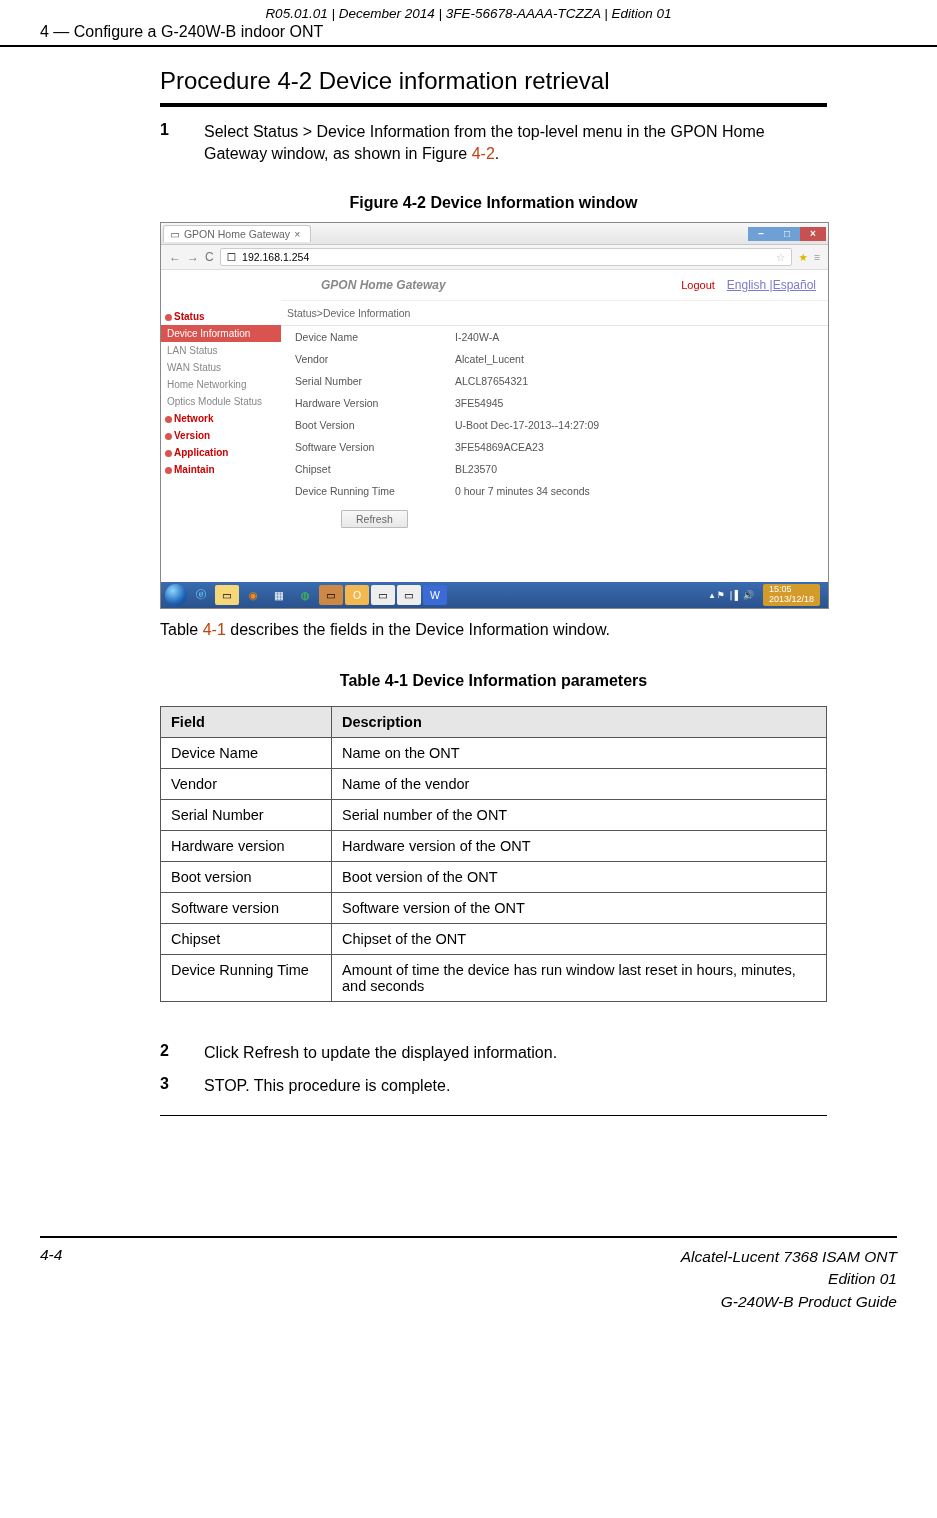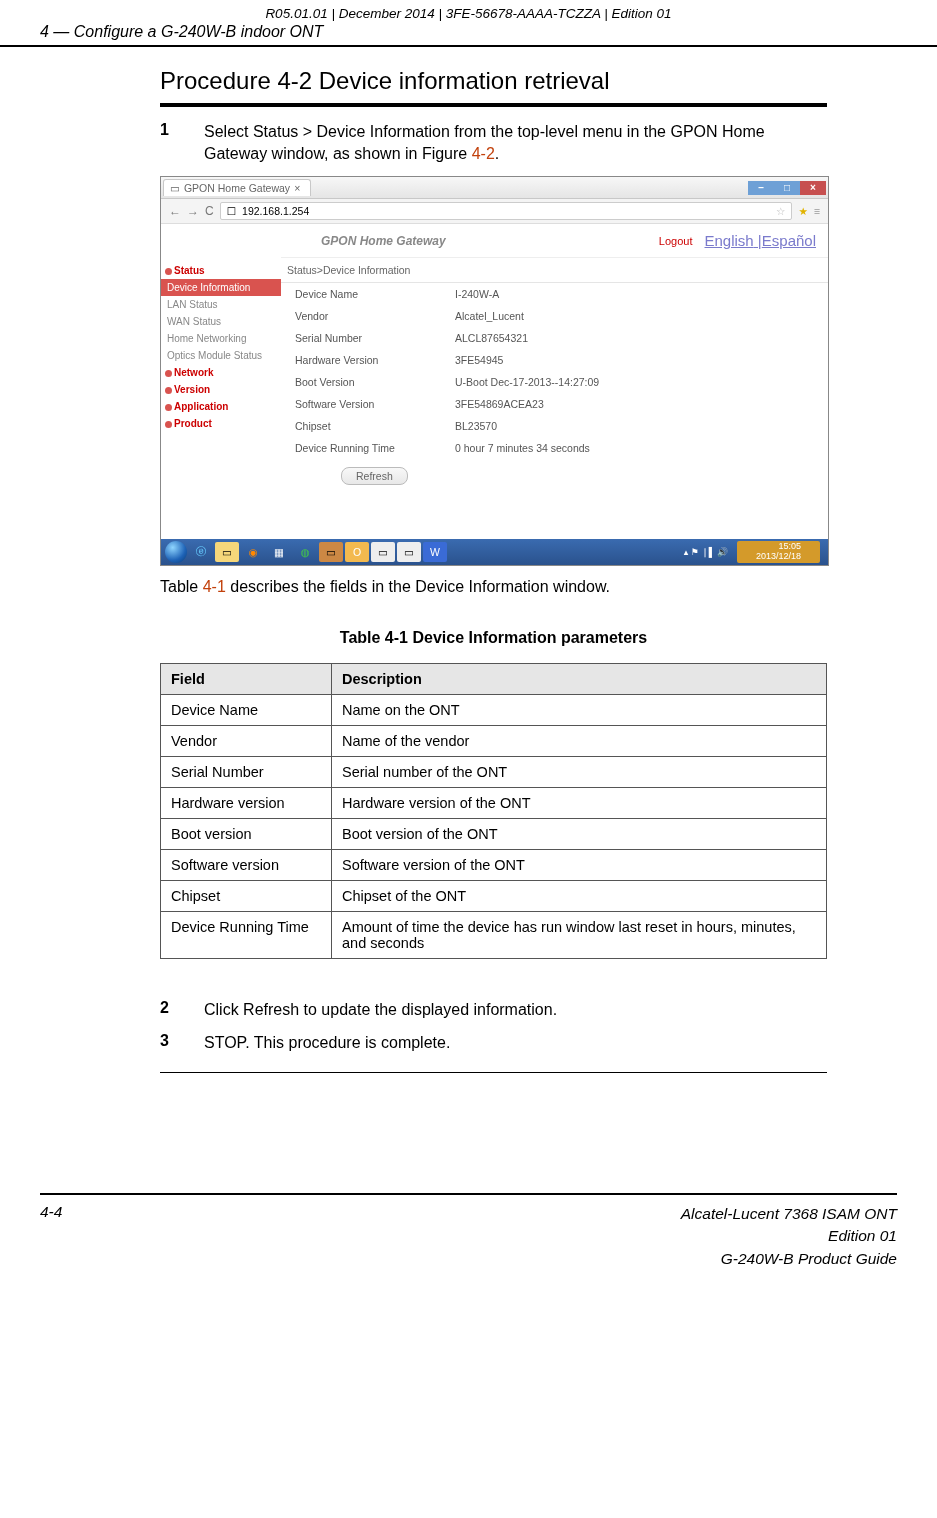--- a/index.html
+++ b/index.html
@@ -12,21 +12,20 @@
   }
   .top-meta {
     text-align: center;
     font-size: 13.5px;
     padding: 6px 0 2px;
     font-style: italic;
   }
   .section-header {
     padding: 0 40px 4px 40px;
     border-bottom: 2.5px solid #000;
-    font-style: italic;
     font-size: 16px;
     margin-bottom: 20px;
   }
   .content {
     margin: 0 110px 40px 160px;
   }
   .proc-title {
     font-size: 24px;
     font-weight: 400;
     margin: 8px 0 6px 0;
@@ -80,32 +79,32 @@
   .page-body{display:flex;min-height:260px;background:#fff;color:#666}
   .sidebar{width:120px;padding-top:38px;font-size:10px}
   .side-head{color:#c00;font-weight:bold;padding:3px 4px}
   .side-sel{background:#d9534f;color:#fff;padding:3px 6px;font-size:10px}
   .side-item{color:#888;padding:3px 6px}
   .gmark{width:7px;height:7px;background:#d9534f;display:inline-block;border-radius:50%;margin-right:2px;vertical-align:middle}
   .main-pane{flex:1}
   .brand-row{display:flex;align-items:center;padding:8px 0;border-bottom:1px solid #eee}
   .brand{font-weight:bold;font-style:italic;color:#888;padding-left:40px;font-size:12px}
   .logout{color:#c00;margin-left:auto;font-size:11px}
-  .langs{font-size:15px;padding:0 12px}
+  .langs{font-size:12px;padding:0 12px}
   .langs span{text-decoration:underline;color:#7a7acc}
   .bc{border-bottom:1px solid #e5e5e5;padding:6px 0 6px 6px;font-size:10.5px;color:#666}
   .kv{display:flex;padding:5px 0 5px 14px;font-size:10.5px}
   .kv .k{width:160px;color:#555}
   .kv .v{color:#555}
-  .refresh{margin:8px 0 4px 60px;display:inline-block;background:linear-gradient(#f8f8f8,#e8e8e8);border:1px solid #bbb;border-radius:8px;padding:2px 14px;font-size:10.5px}
+  .refresh{margin:8px 0 4px 60px;display:inline-block;background:linear-gradient(#f8f8f8,#e8e8e8);border:1px solid #bbb;border-radius:1px;padding:2px 14px;font-size:10.5px}
   .taskbar{background:linear-gradient(#3a6bb0,#2a528d);height:26px;display:flex;align-items:center;padding:0 4px;gap:2px}
   .tbicon{width:24px;height:20px;border-radius:2px;display:flex;align-items:center;justify-content:center}
   .orb{width:22px;height:22px;border-radius:50%;background:radial-gradient(circle at 35% 30%,#8fd5ff,#1e63b7 60%,#083a75);display:flex;align-items:center;justify-content:center}
   .tb-right{margin-left:auto;display:flex;align-items:center;color:#fff;font-size:9px;gap:8px;padding-right:4px}
-  .clockbox{background:#d49a2a;padding:1px 19px;border-radius:2px;text-align:right;line-height:1.1}
+  .clockbox{background:#d49a2a;padding:1px 6px;border-radius:2px;text-align:left;line-height:1.1}
 
   .post-fig { font-size:16px; margin:10px 0 30px; line-height:1.4;}
   .tbl-cap{font-weight:700;text-align:center;margin:0 0 16px;font-size:16px}
   table.params{width:100%;border-collapse:collapse;font-size:14.5px}
   table.params th,table.params td{border:1px solid #555;padding:7px 10px;text-align:left;vertical-align:top}
   table.params th{background:#e6e6e6;font-weight:700}
 
   .footer{display:flex;border-top:2px solid #000;margin:120px 40px 0;padding-top:8px;font-style:italic;font-size:15.5px}
   .footer .pnum{}
   .footer .right{margin-left:auto;text-align:right;line-height:1.45}
@@ -120,20 +119,21 @@
   <div class="proc-title">Procedure 4-2  Device information retrieval</div>
   <div class="thick-rule"></div>
 
   <div class="step">
     <div class="step-num">1</div>
     <div class="step-text">
       <span>Select Status &gt; Device Information from the top-level menu in the GPON Home Gateway window, as shown in Figure </span><a class="link">4-2</a><span>.</span>
     </div>
   </div>
 
+  <div class="fig-cap">Figure 4-2  Device Information window</div>
 
   <div class="window">
     <div class="win-title">
       <span class="tab">
         <span>▭</span>
         <span>GPON Home Gateway</span>
         <span>×</span>
       </span>
       <span class="winbtns">
         <span class="winbtn minbtn">–</span>
@@ -157,21 +157,21 @@
       <div class="sidebar">
         <div class="side-head"><span class="gmark"></span><span>Status</span></div>
         <div class="side-sel">Device Information</div>
         <div class="side-item">LAN Status</div>
         <div class="side-item">WAN Status</div>
         <div class="side-item">Home Networking</div>
         <div class="side-item">Optics Module Status</div>
         <div class="side-head"><span class="gmark"></span><span>Network</span></div>
         <div class="side-head"><span class="gmark"></span><span>Version</span></div>
         <div class="side-head"><span class="gmark"></span><span>Application</span></div>
-        <div class="side-head"><span class="gmark"></span><span>Product</span></div>
+        <div class="side-head"><span class="gmark"></span><span>Maintain</span></div>
       </div>
       <div class="main-pane">
         <div class="brand-row">
           <span class="brand">GPON Home Gateway</span>
           <span class="logout">Logout</span>
           <span class="langs">
             <span>English</span><span> |</span><span>Español</span>
           </span>
         </div>
         <div class="bc">Status&gt;Device Information</div>

